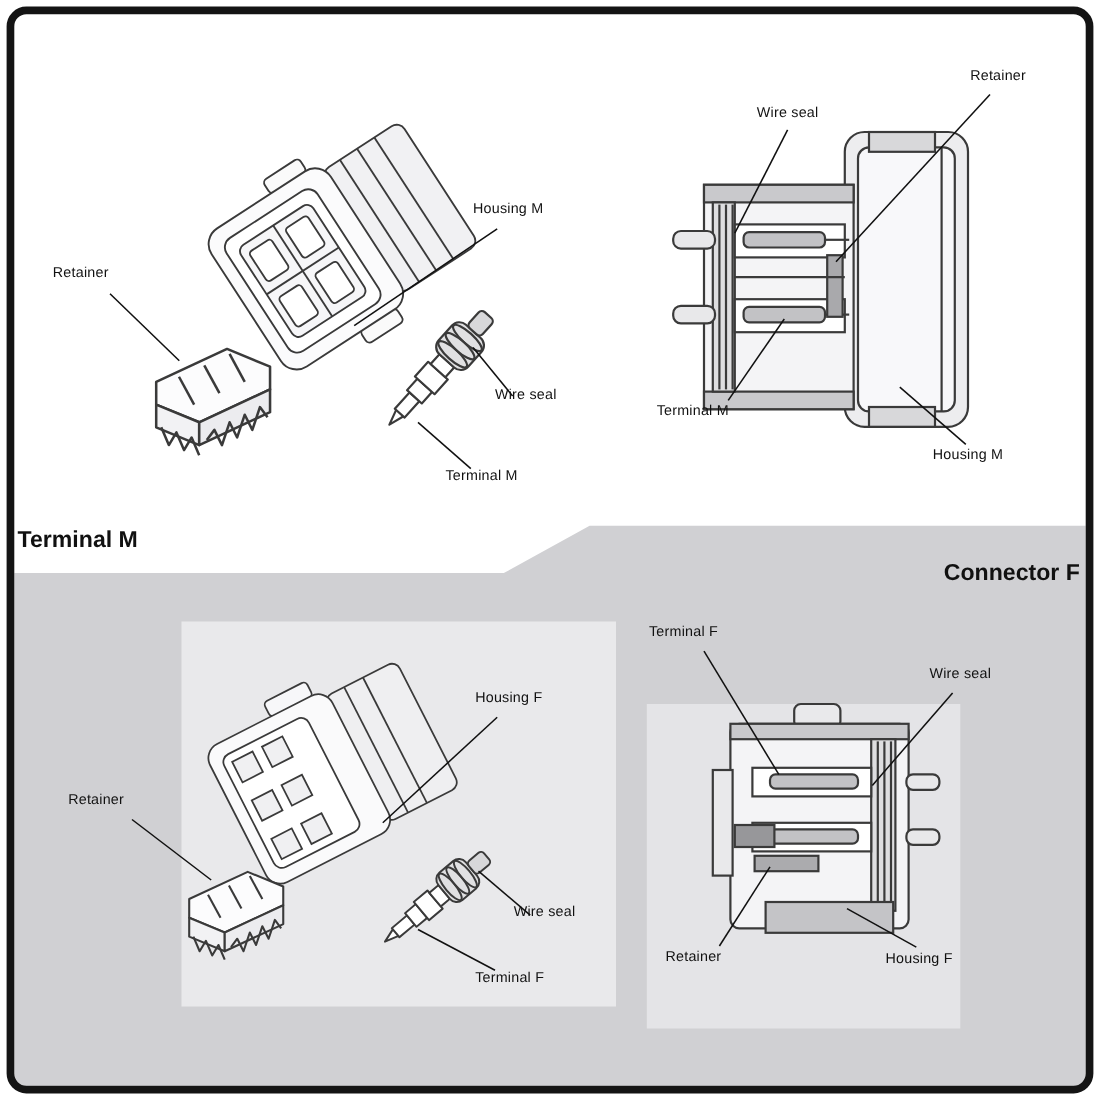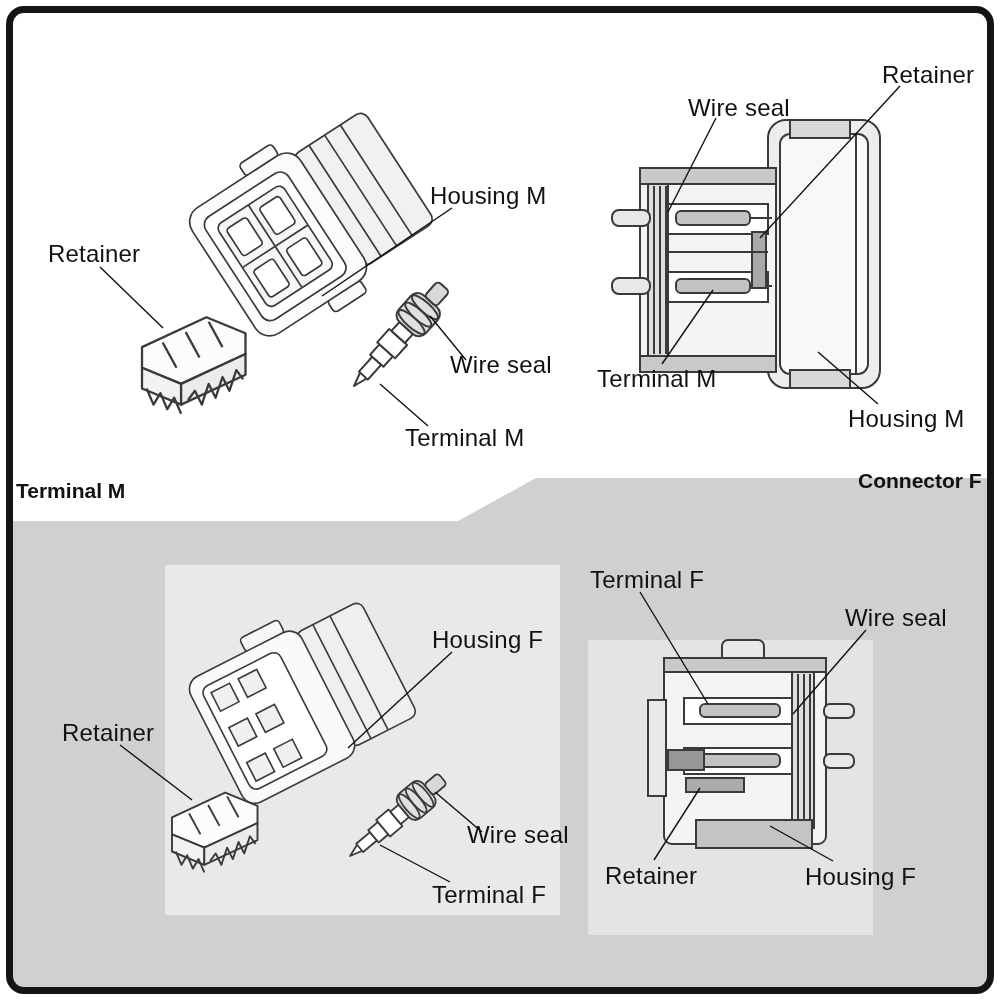--- a/index.html
+++ b/index.html
@@ -1,21 +1,21 @@
 <!DOCTYPE html>
 <html><head>
 <meta charset="utf-8">
 <style>
   html,body{margin:0;padding:0;background:#ffffff;}
   #stage{position:relative;width:1000px;height:1000px;background:#ffffff;overflow:hidden;
          font-family:"Liberation Sans", sans-serif;}
   #art{position:absolute;left:0;top:0;}
   .frame{position:absolute;left:6px;top:6px;right:6px;bottom:6px;
          border:7px solid #141414;border-radius:18px;pointer-events:none;z-index:5;}
-  .lbl{position:absolute;font-size:24px;color:#111;white-space:nowrap;z-index:4;letter-spacing:.2px;}
+  .lbl{position:absolute;font-size:13px;color:#111;white-space:nowrap;z-index:4;letter-spacing:.2px;}
   .title{position:absolute;font-size:21px;font-weight:bold;color:#111;white-space:nowrap;z-index:4;}
 </style>
 </head>
 <body>
 
 <div id="stage">
 
   <svg id="art" width="1000" height="1000" viewBox="0 0 1000 1000">
     <defs>
 
@@ -155,21 +155,21 @@
   <div class="lbl" style="left:430px;top:182px">Housing M</div>
   <div class="lbl" style="left:450px;top:351px">Wire seal</div>
   <div class="lbl" style="left:405px;top:424px">Terminal M</div>
 
   <div class="lbl" style="left:688px;top:94px">Wire seal</div>
   <div class="lbl" style="left:882px;top:61px">Retainer</div>
   <div class="lbl" style="left:597px;top:365px">Terminal M</div>
   <div class="lbl" style="left:848px;top:405px">Housing M</div>
 
   <div class="title" style="left:16px;top:479px">Terminal M</div>
-  <div class="title" style="left:858px;top:469px">Connector F</div>
+  <div class="title" style="left:858px;top:509px">Connector F</div>
 
   <div class="lbl" style="left:432px;top:626px">Housing F</div>
   <div class="lbl" style="left:62px;top:719px">Retainer</div>
   <div class="lbl" style="left:467px;top:821px">Wire seal</div>
   <div class="lbl" style="left:432px;top:881px">Terminal F</div>
 
   <div class="lbl" style="left:590px;top:566px">Terminal F</div>
   <div class="lbl" style="left:845px;top:604px">Wire seal</div>
   <div class="lbl" style="left:605px;top:862px">Retainer</div>
   <div class="lbl" style="left:805px;top:863px">Housing F</div>

